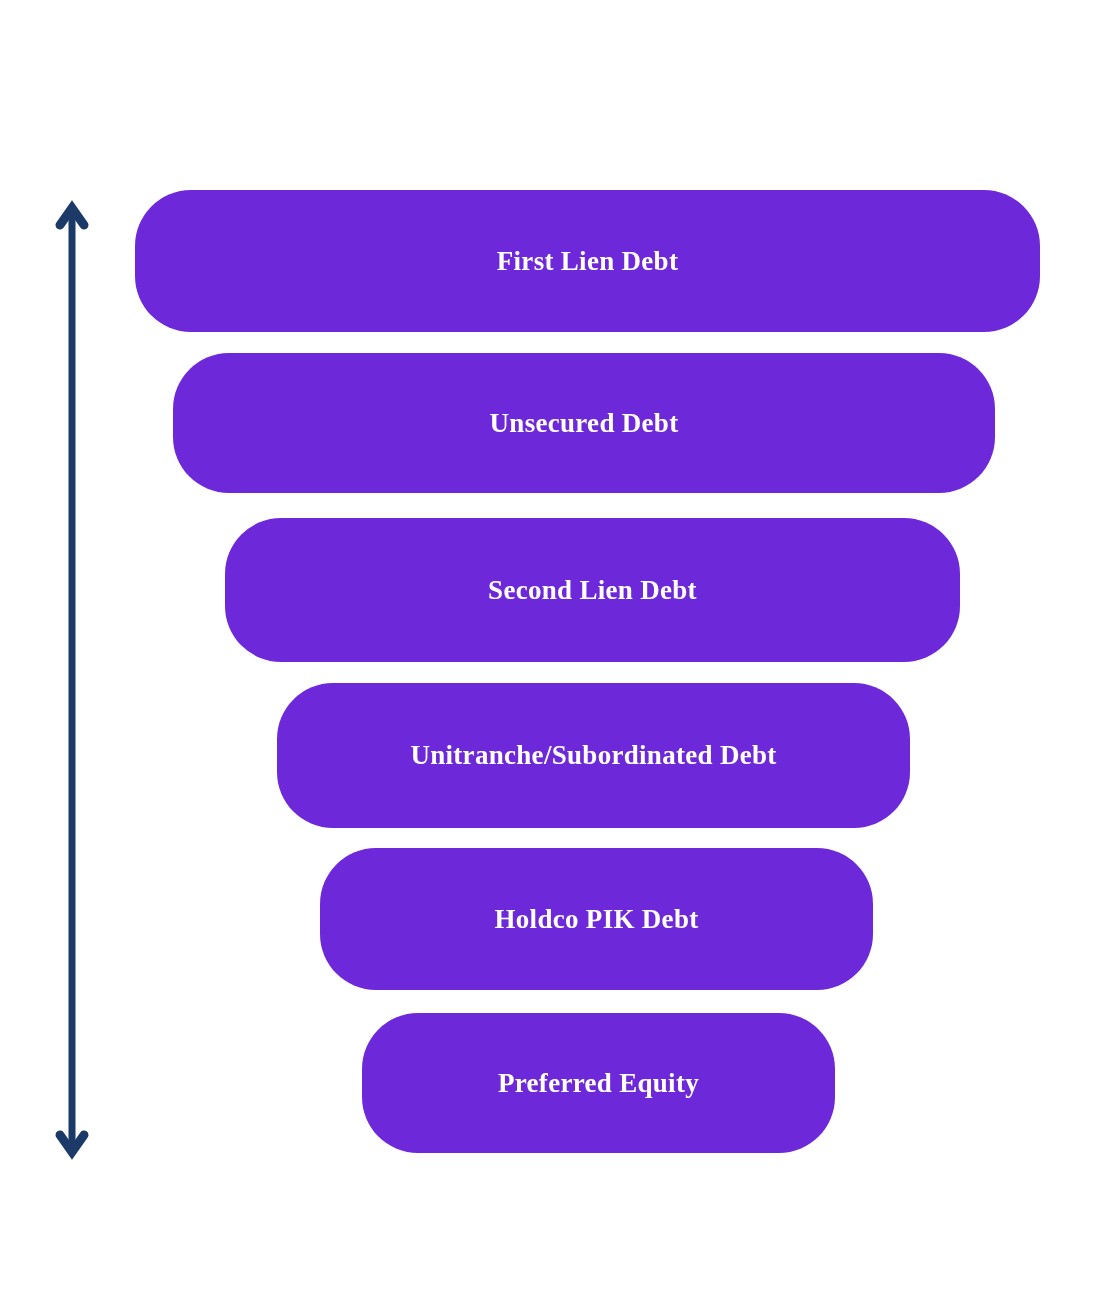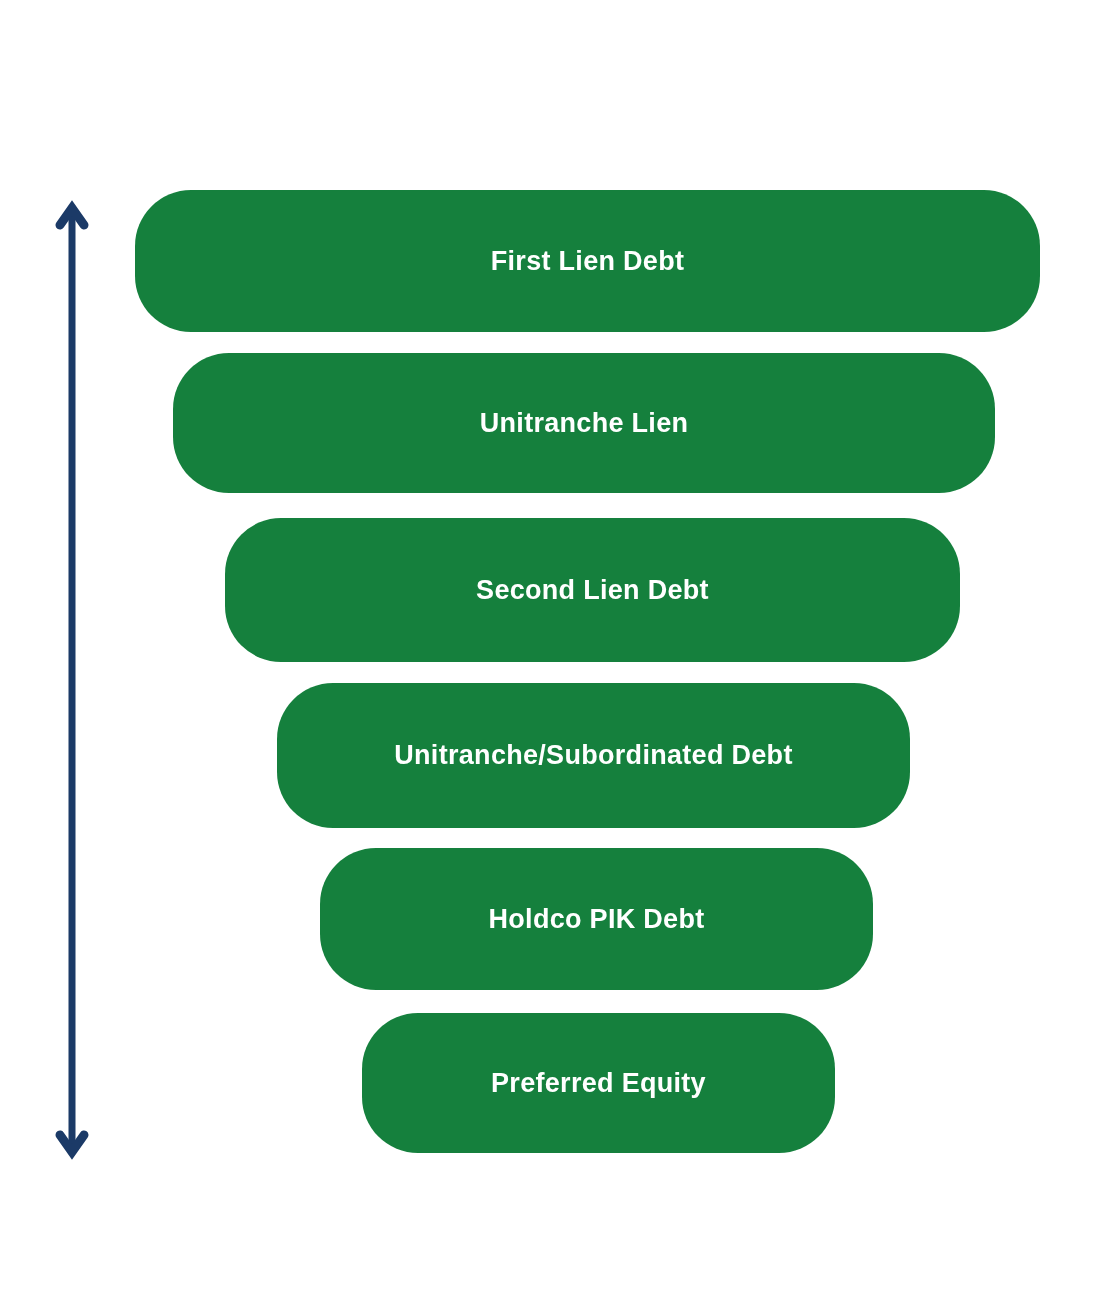--- a/index.html
+++ b/index.html
@@ -17,25 +17,26 @@
   }
   .axis-arrow {
     position: absolute;
     left: 40px;
     top: 198px;
     width: 64px;
     height: 964px;
   }
   .bar {
     position: absolute;
-    background: #15803d;
+    background: #6d28d9;
     border-radius: 56px;
     display: flex;
     align-items: center;
     justify-content: center;
+    font-family: Liberation Serif, serif;
   }
   .bar-label {
     color: #ffffff;
     font-size: 27px;
     font-weight: bold;
     letter-spacing: 0.3px;
     text-align: center;
     white-space: nowrap;
   }
   .bar-1 { left: 135px; top: 190px;  width: 905px; height: 142px; }
@@ -54,21 +55,21 @@
     <line x1="32" y1="14" x2="32" y2="950" stroke="#1B3A67" stroke-width="7"></line>
     <polyline points="20,27 32,10 44,27" fill="none" stroke="#1B3A67" stroke-width="9" stroke-linecap="round" stroke-linejoin="miter"></polyline>
     <polyline points="20,937 32,954 44,937" fill="none" stroke="#1B3A67" stroke-width="9" stroke-linecap="round" stroke-linejoin="miter"></polyline>
   </svg>
 
   <div class="bar bar-1">
     <span class="bar-label">First Lien Debt</span>
   </div>
 
   <div class="bar bar-2">
-    <span class="bar-label">Unitranche Lien</span>
+    <span class="bar-label">Unsecured Debt</span>
   </div>
 
   <div class="bar bar-3">
     <span class="bar-label">Second Lien Debt</span>
   </div>
 
   <div class="bar bar-4">
     <span class="bar-label">Unitranche/Subordinated Debt</span>
   </div>
 

